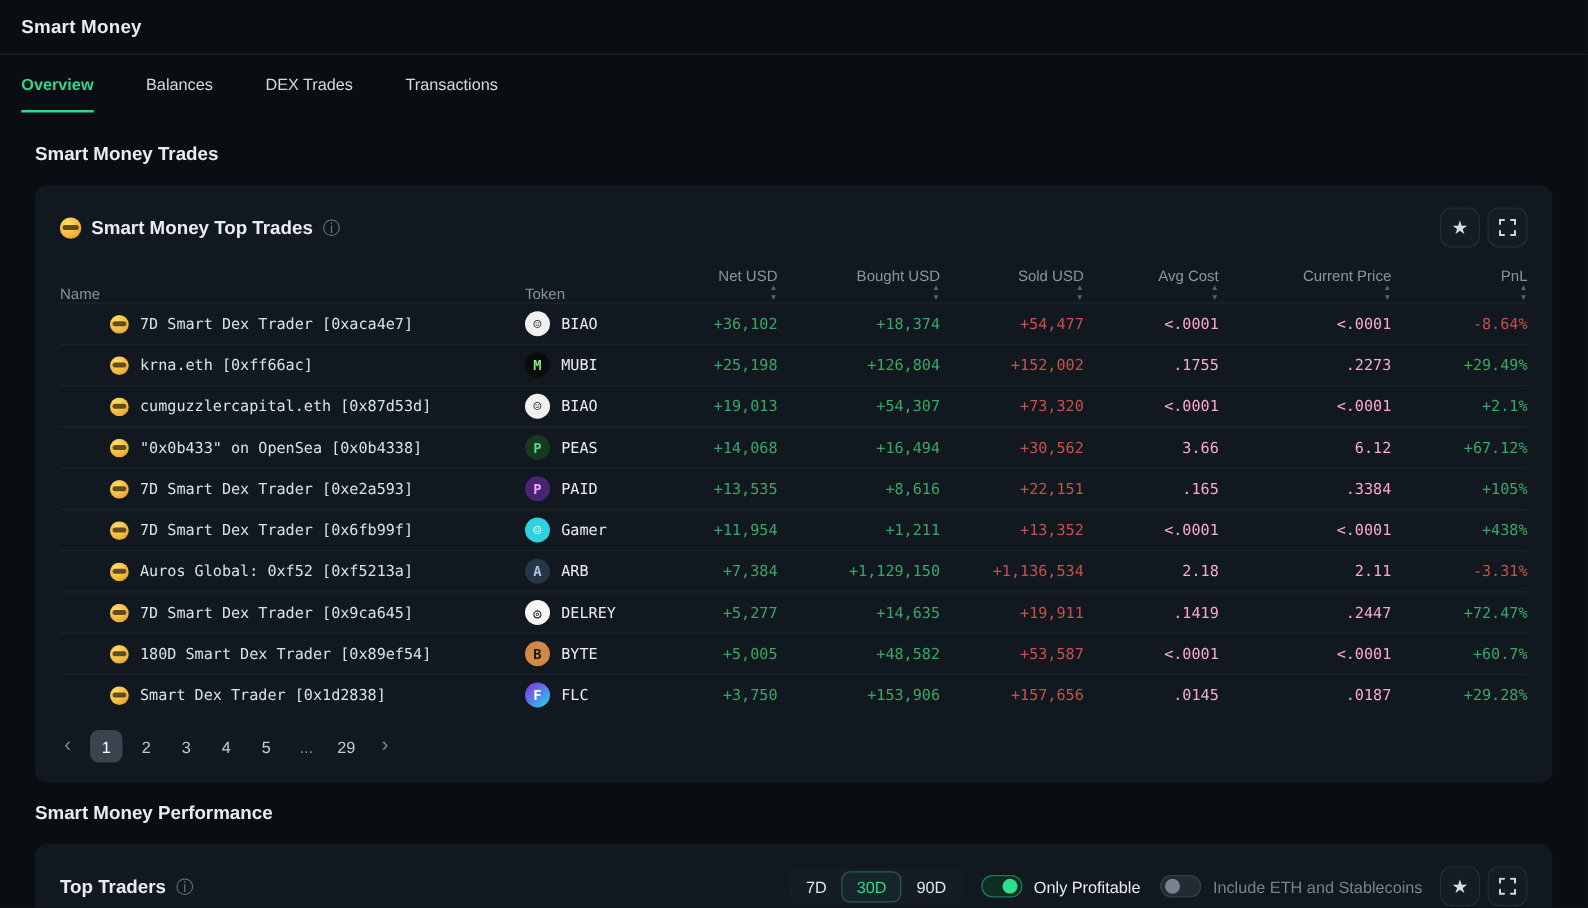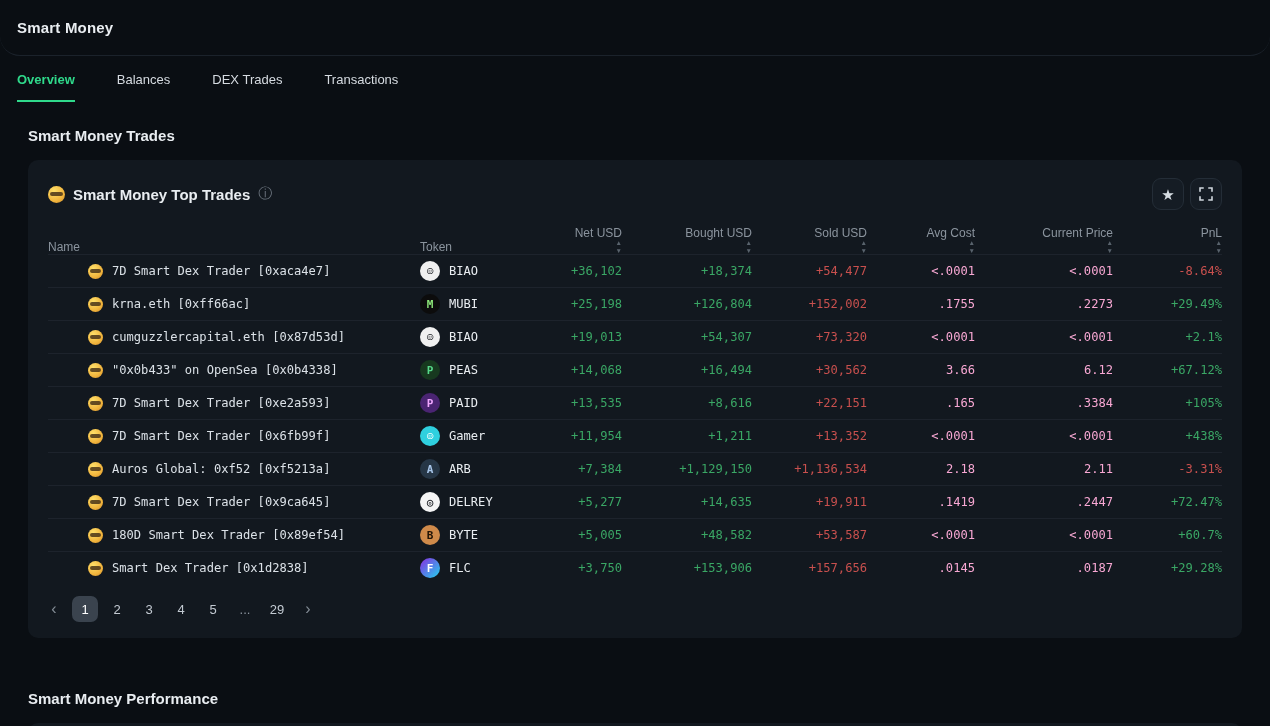--- a/index.html
+++ b/index.html
@@ -17,36 +17,36 @@
   html,body{width:1270px;height:726px;overflow:hidden;}
   body{
     background:var(--bg);
     color:var(--text);
     font-family:"Liberation Sans","DejaVu Sans",sans-serif;
     font-size:13px;
   }
   .mono{font-family:"DejaVu Sans Mono",monospace;}
 
   
-  .app-header{height:56px;display:flex;align-items:center;padding:0 17px;border-bottom:1px solid var(--line);border-radius:20px;}
+  .app-header{height:44px;display:flex;align-items:center;padding:0 17px;border-bottom:1px solid var(--line);}
   .app-title{font-size:15px;font-weight:bold;letter-spacing:.2px;}
 
   
   .tab-bar{height:46px;display:flex;align-items:stretch;padding:0 17px;gap:42px;}
   .tab{display:flex;align-items:center;color:#d6dbe1;cursor:pointer;border-bottom:2px solid transparent;padding-top:2px;}
   .tab.active{color:var(--accent);border-bottom-color:var(--accent);font-weight:bold;}
 
   .content{padding:0 28px;}
   .section-heading{font-size:15px;font-weight:bold;margin-top:25px;}
-  .section-heading.second{margin-top:52px;}
+  .section-heading.second{margin-top:16px;}
 
   
   .card{background:var(--card);border-radius:10px;margin-top:16px;}
   .card-header{display:flex;align-items:center;justify-content:space-between;padding:18px 20px 14px 20px;}
-  .card-title-wrap{display:flex;align-items:flex-start;gap:8px;}
+  .card-title-wrap{display:flex;align-items:center;gap:8px;}
   .card-title{font-size:15px;font-weight:bold;}
   .info-icon{color:#6e7781;font-size:14px;line-height:1;}
   .icon-btns{display:flex;gap:6px;}
   .icon-btn{width:32px;height:32px;border:1px solid #242d37;background:#151c24;border-radius:9px;
     display:flex;align-items:center;justify-content:center;color:#cfd6dd;cursor:pointer;}
   .star-glyph{font-size:15px;line-height:1;color:#d7dde3;}
 
   
   .nerd{display:inline-block;width:15px;height:15px;border-radius:50%;position:relative;flex:none;
     background:radial-gradient(circle at 35% 30%,#ffe06a,#f1b43c 62%,#c9872c);}

